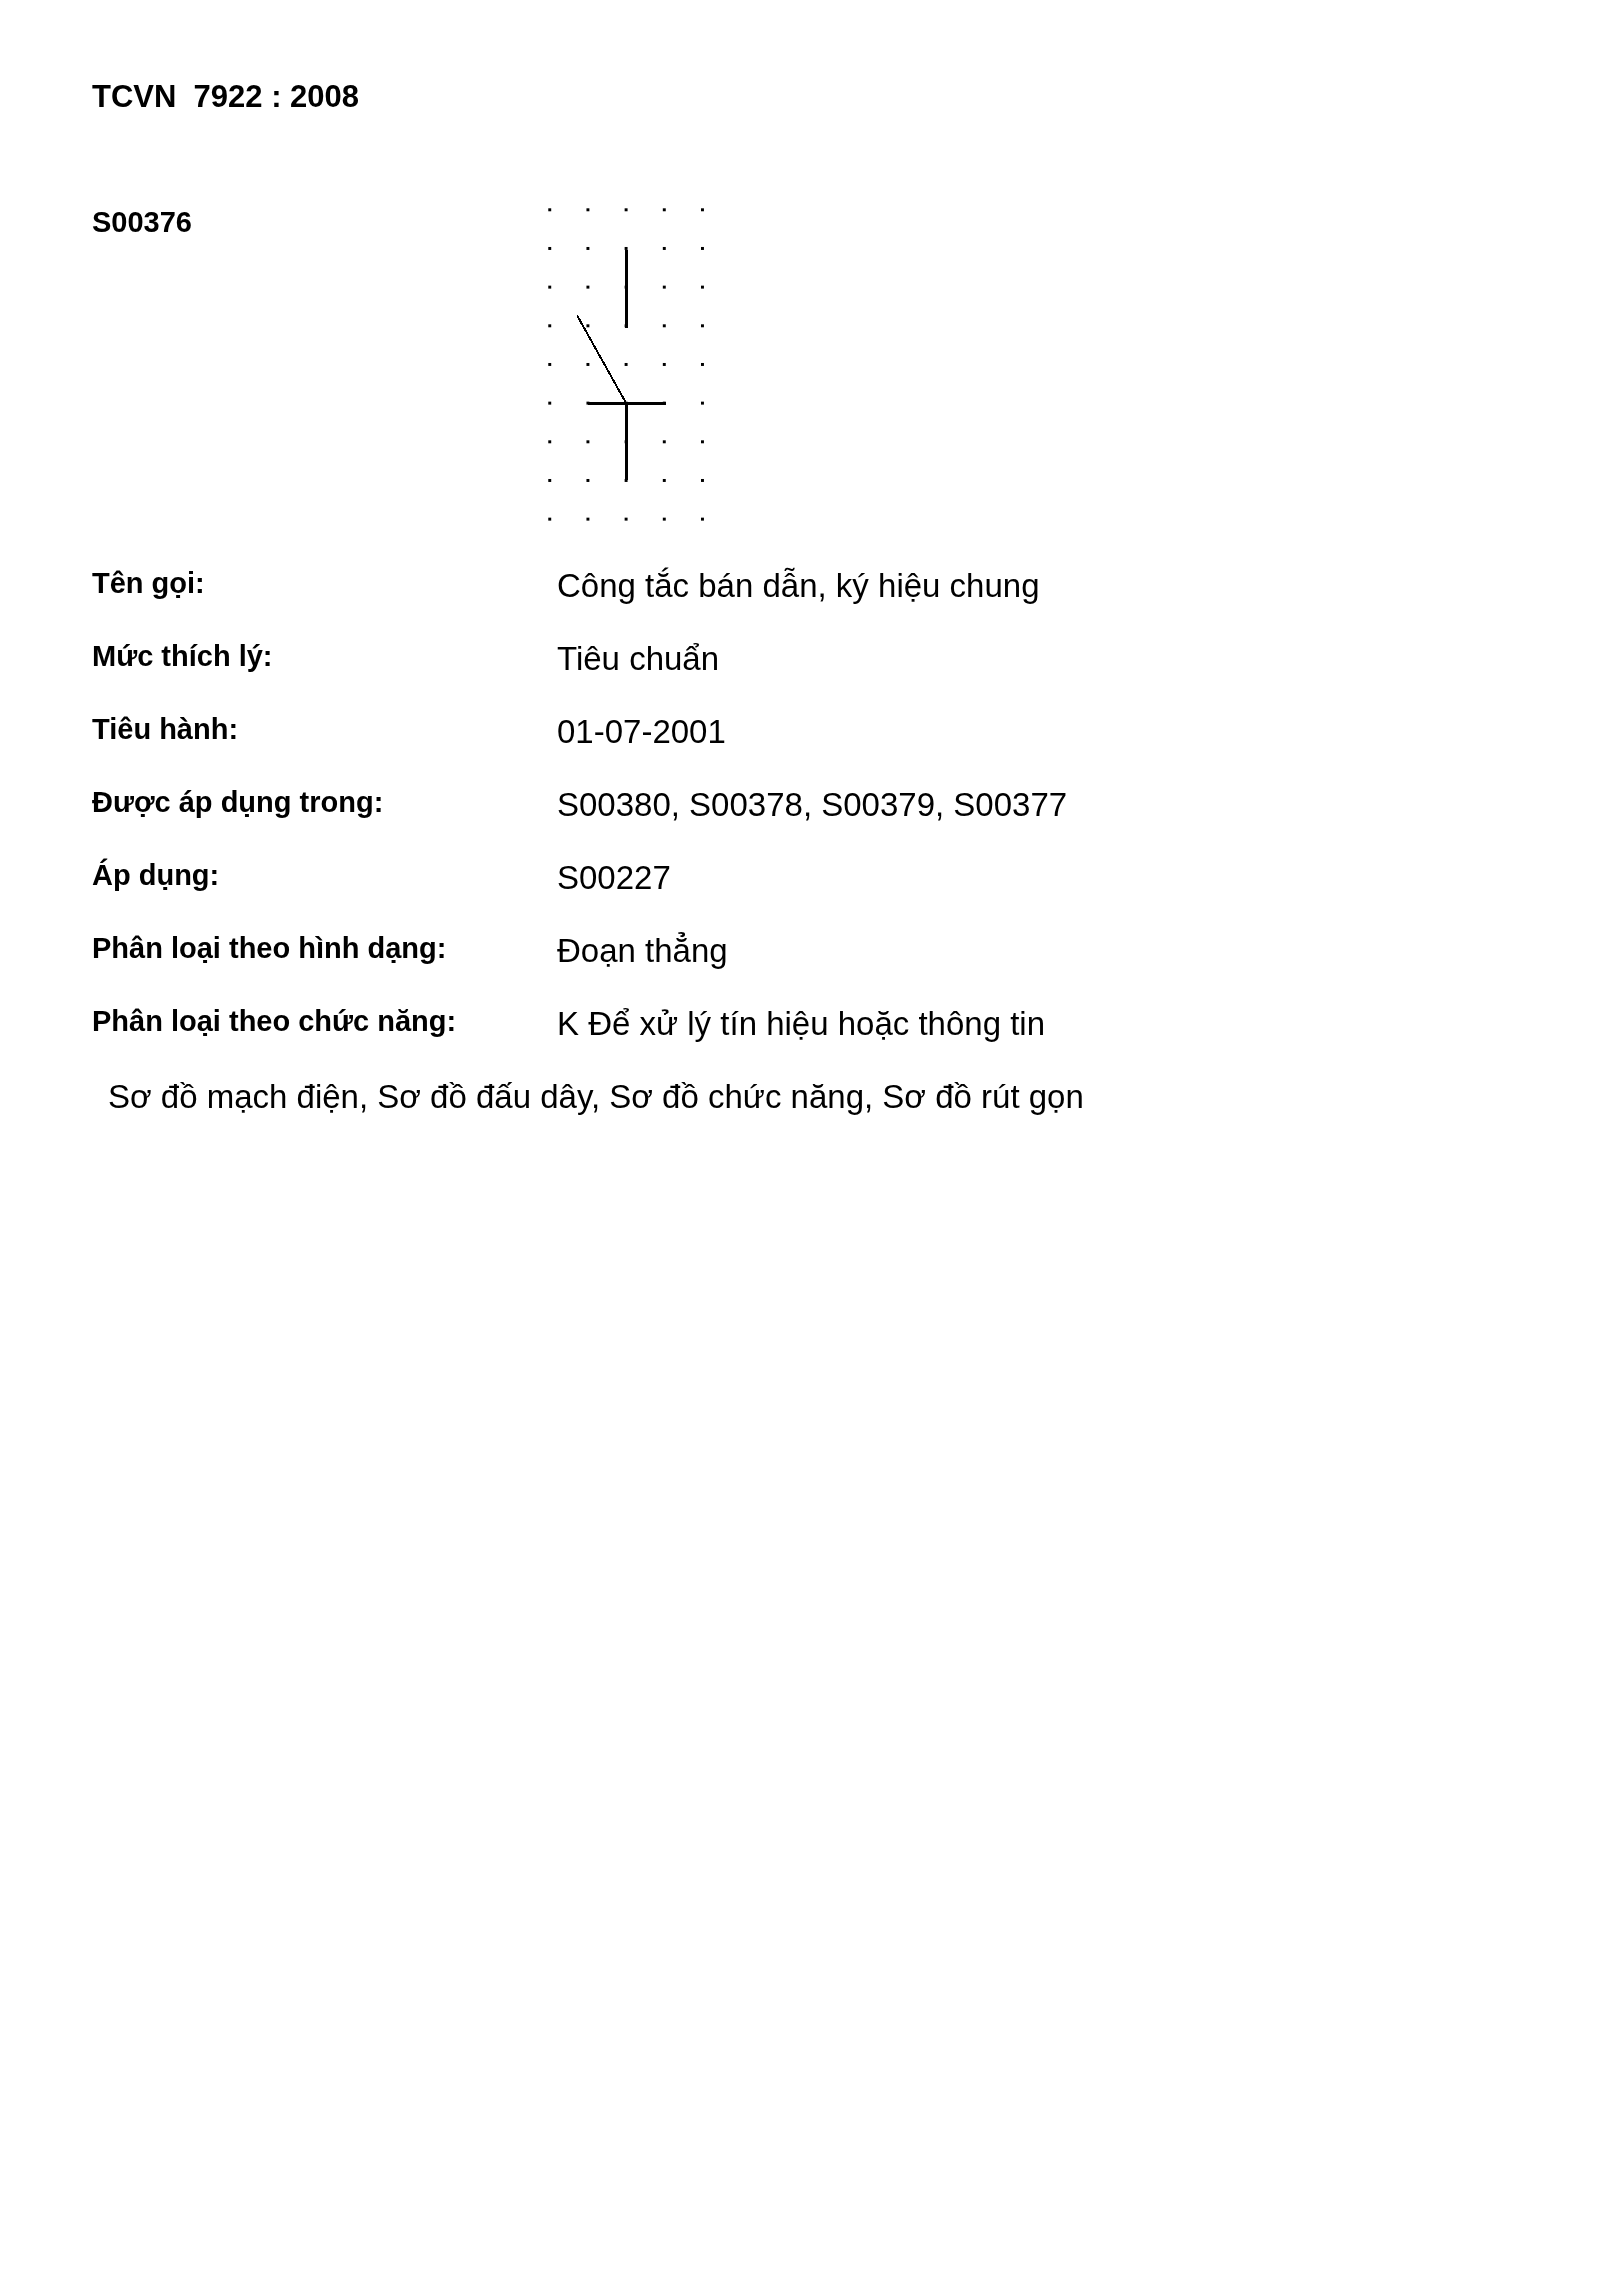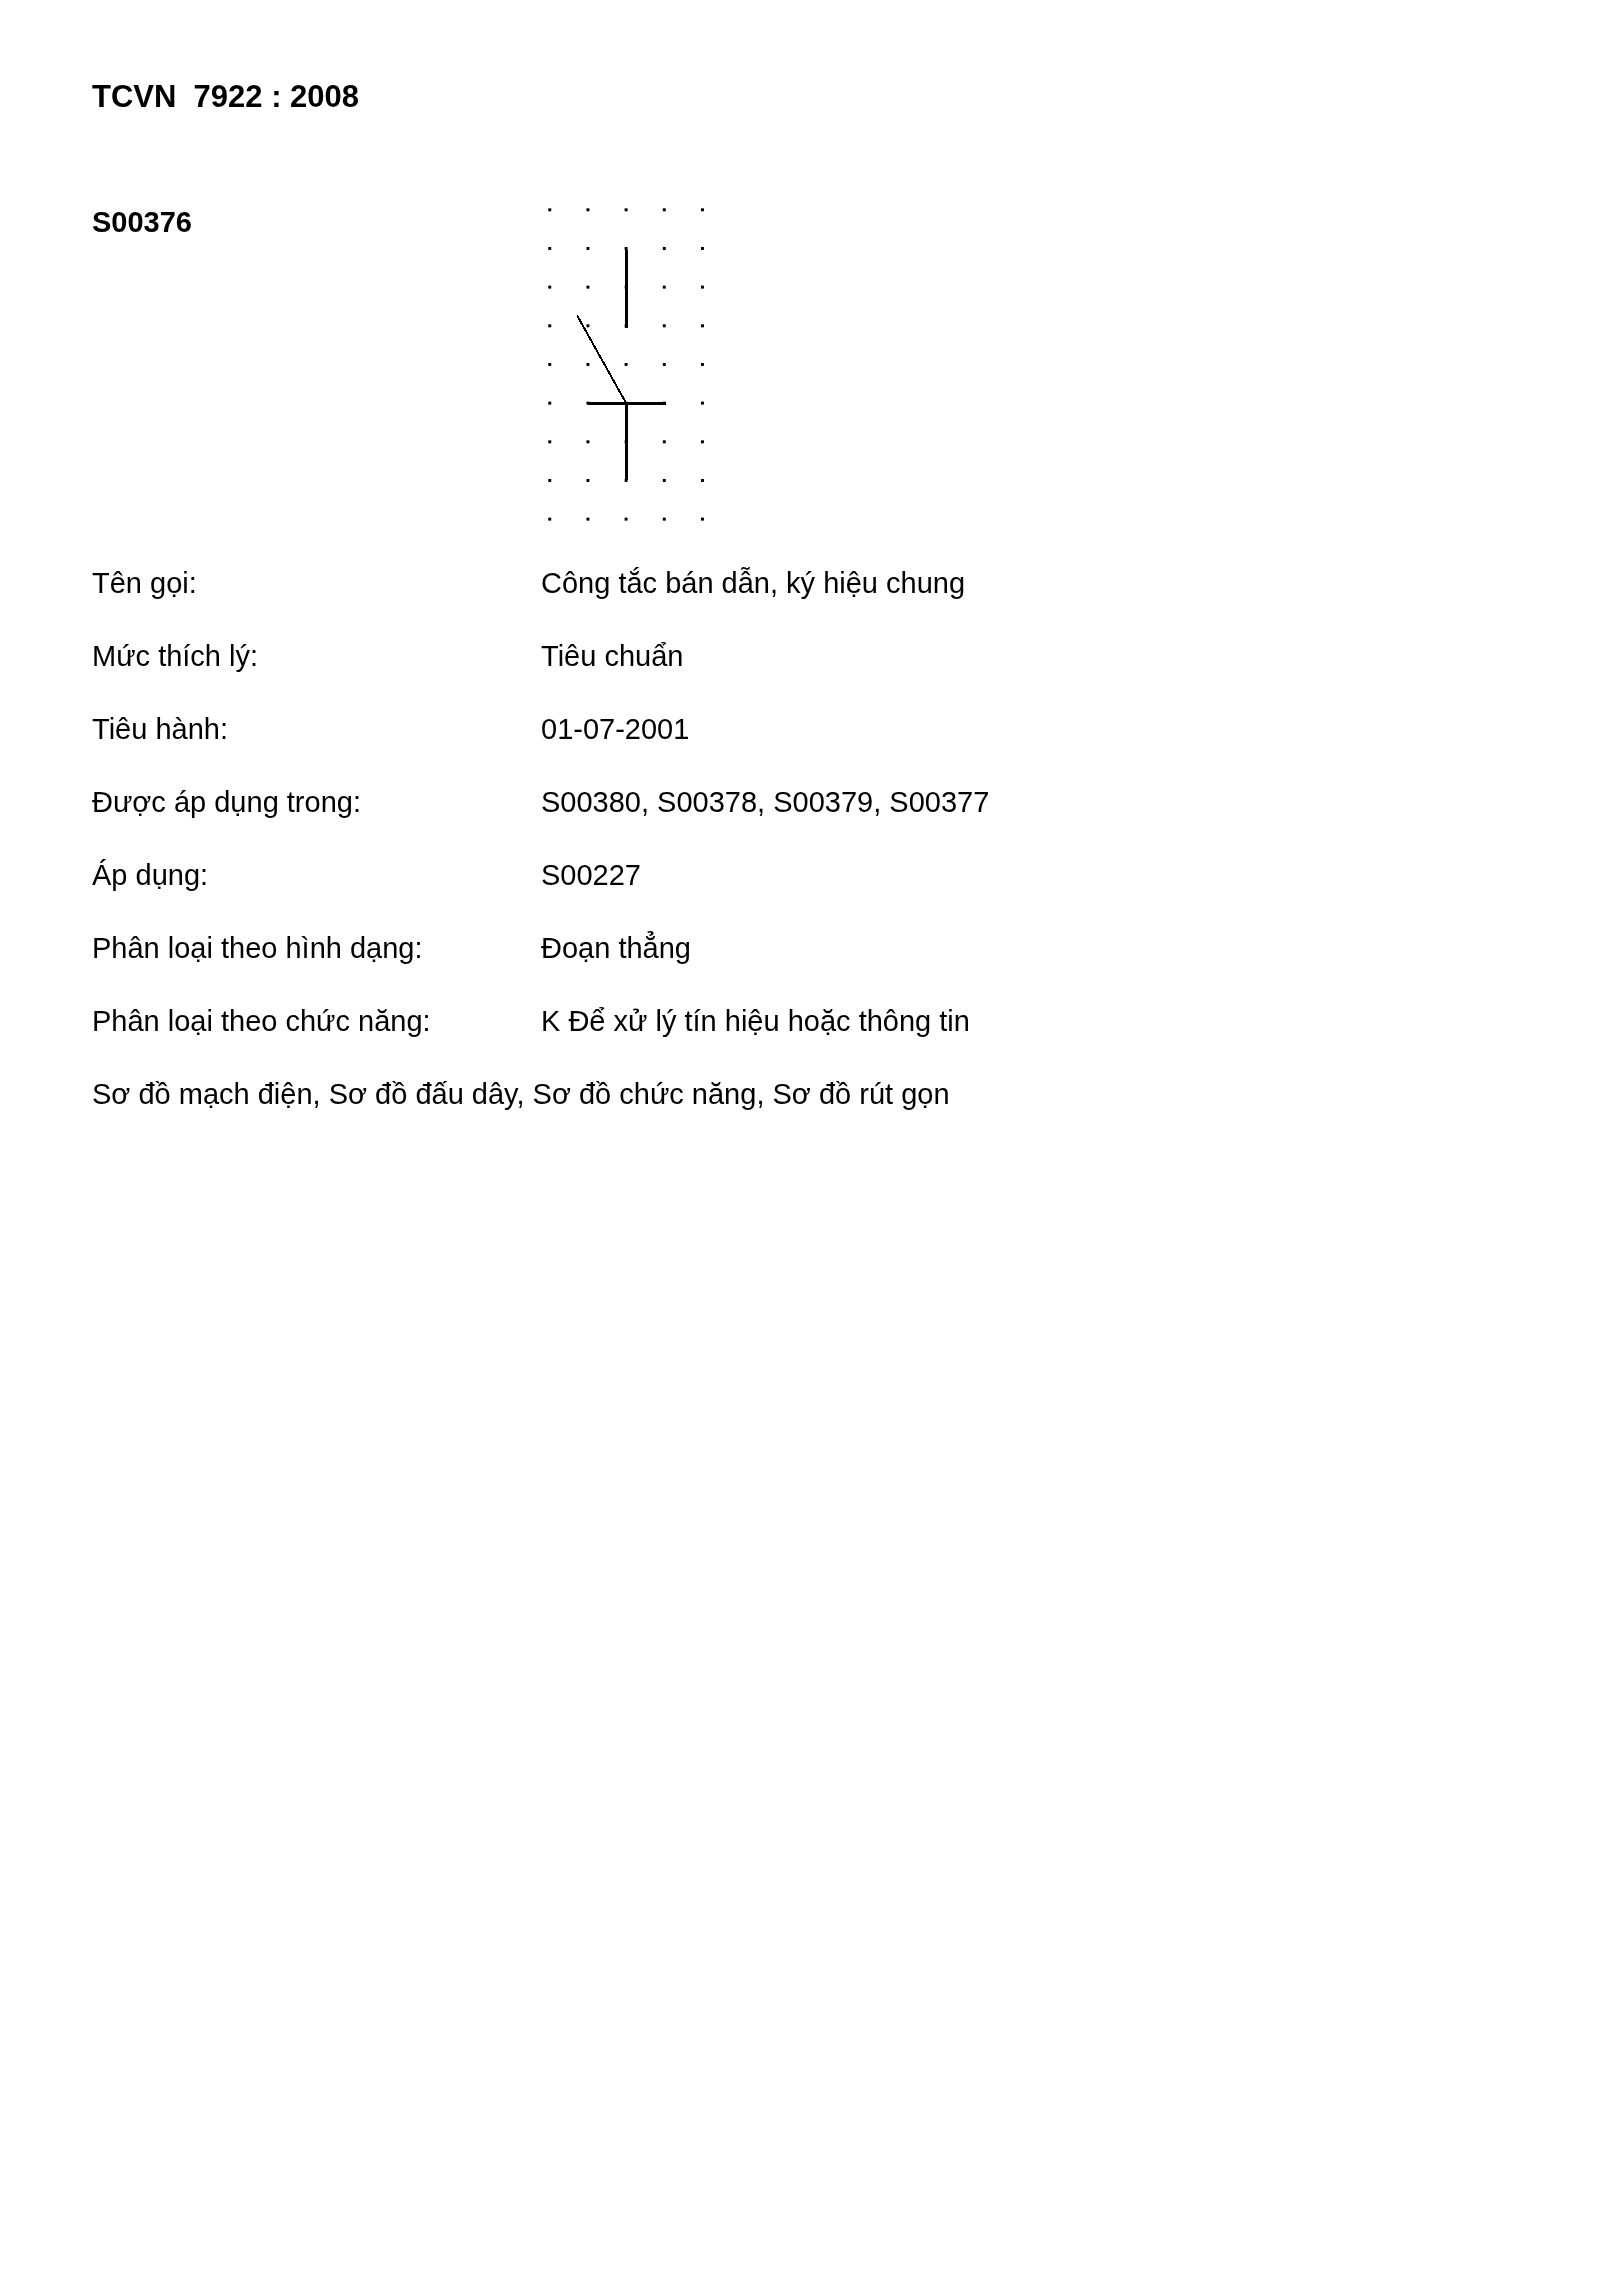--- a/index.html
+++ b/index.html
@@ -45,29 +45,30 @@
   }
   .field-row {
     display: flex;
     align-items: flex-start;
     height: 73px;
   }
   .field-label {
     flex: none;
     width: 449px;
     font-size: 29px;
-    font-weight: normal;
+    font-weight: bold;
     line-height: 1.15;
     white-space: nowrap;
   }
   .field-value {
     flex: 1;
-    font-size: 29px;
+    font-size: 33px;
     line-height: 1.15;
     white-space: nowrap;
+    margin-left: 16px;
   }
   .page-number {
     position: absolute;
     left: 92px;
     top: 2184px;
     font-size: 25px;
     line-height: 1.15;
     text-decoration: underline;
   }
 </style>

